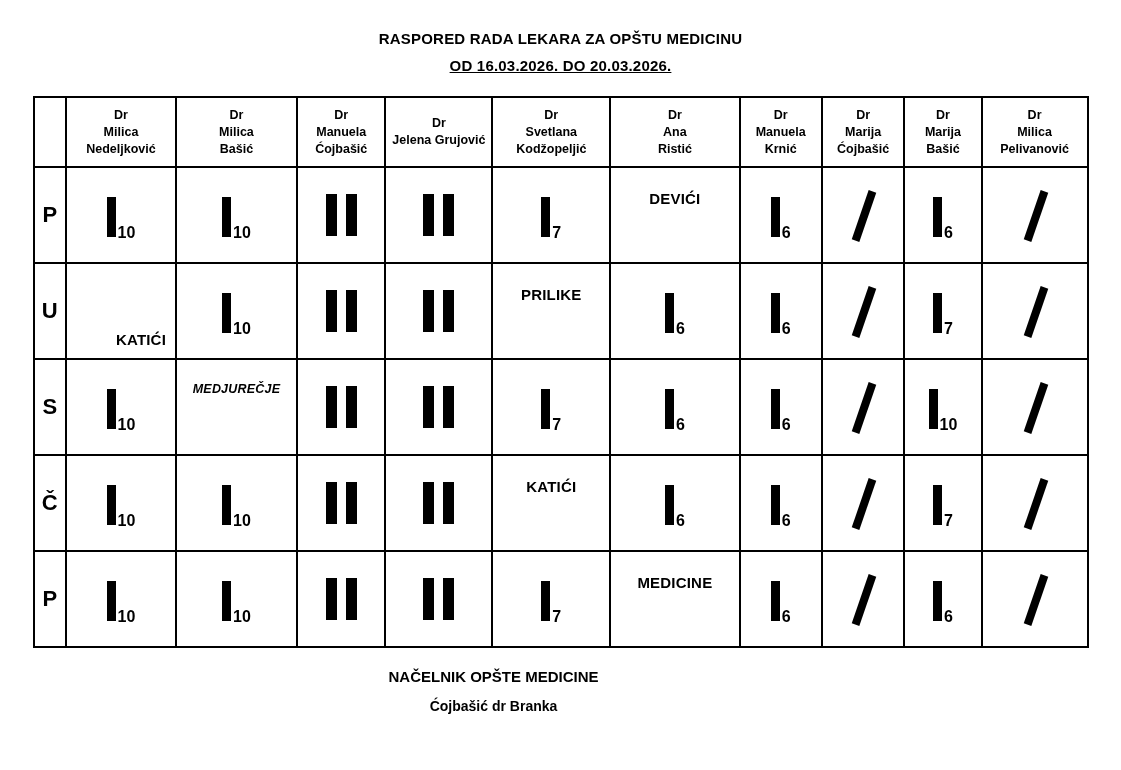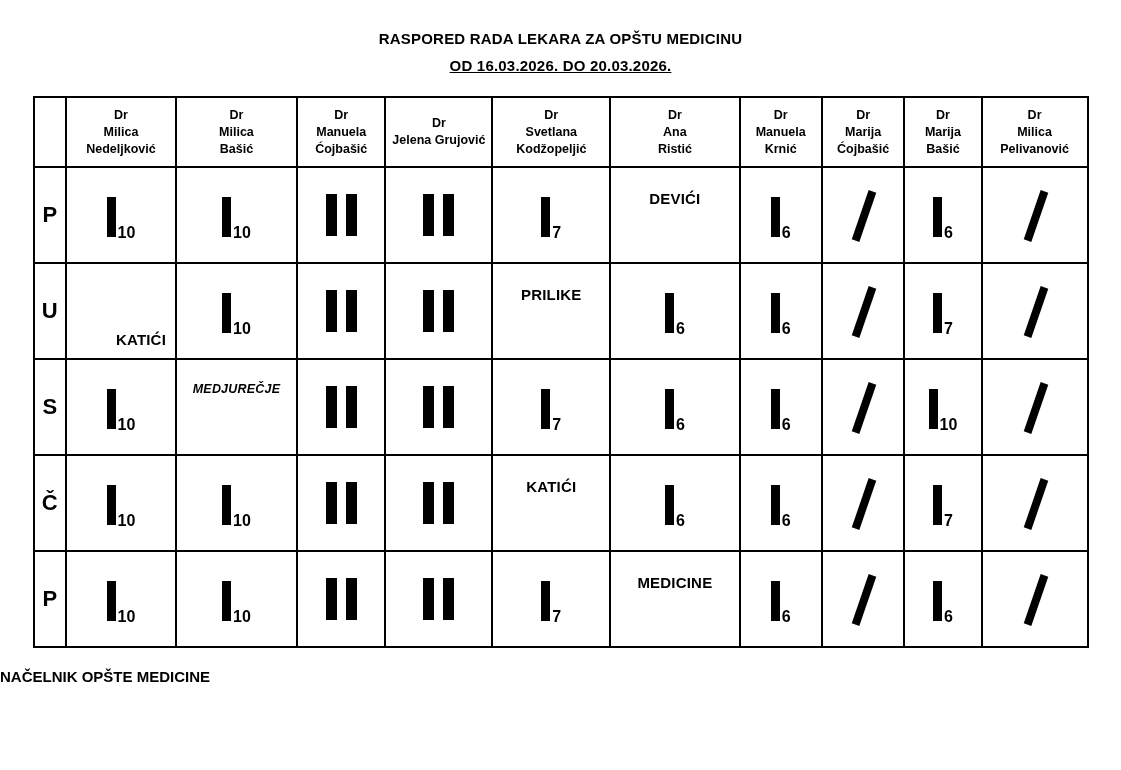--- a/index.html
+++ b/index.html
@@ -134,21 +134,21 @@
   }
   .place-name.small {
     font-size: 12.5px;
     font-style: italic;
   }
   
   .top-align { align-items: flex-start; padding-top: 22px; }
   .bottom-align { align-items: flex-end; padding-bottom: 10px; padding-left: 40px; }
   .footer {
     margin-top: 20px;
-    text-align: left;
+    text-align: center;
     padding-right: 134px;
   }
   .footer-line-1 {
     font-size: 15px;
     font-weight: bold;
   }
   .footer-line-2 {
     font-size: 14px;
     font-weight: bold;
     margin-top: 13px;
@@ -601,15 +601,16 @@
                 <span class="mark-slash"></span>
               </div>
             </td>
           </tr>
         </tbody>
     </table>
   </div>
 
   <div class="footer">
     <div class="footer-line-1">NAČELNIK OPŠTE MEDICINE</div>
+    <div class="footer-line-2">Ćojbašić dr Branka</div>
   </div>
 
 </div>
 
 </body></html>

